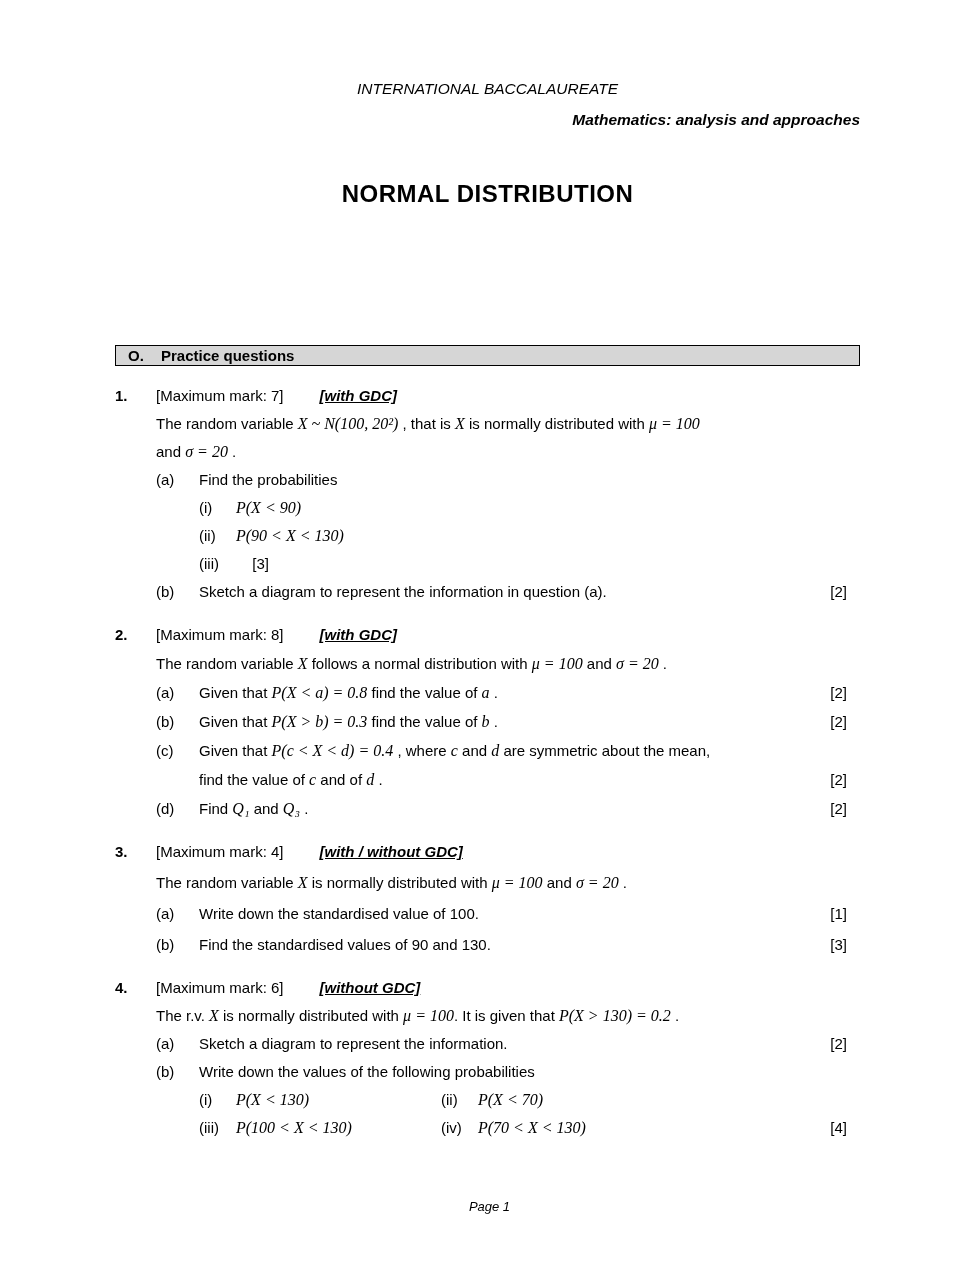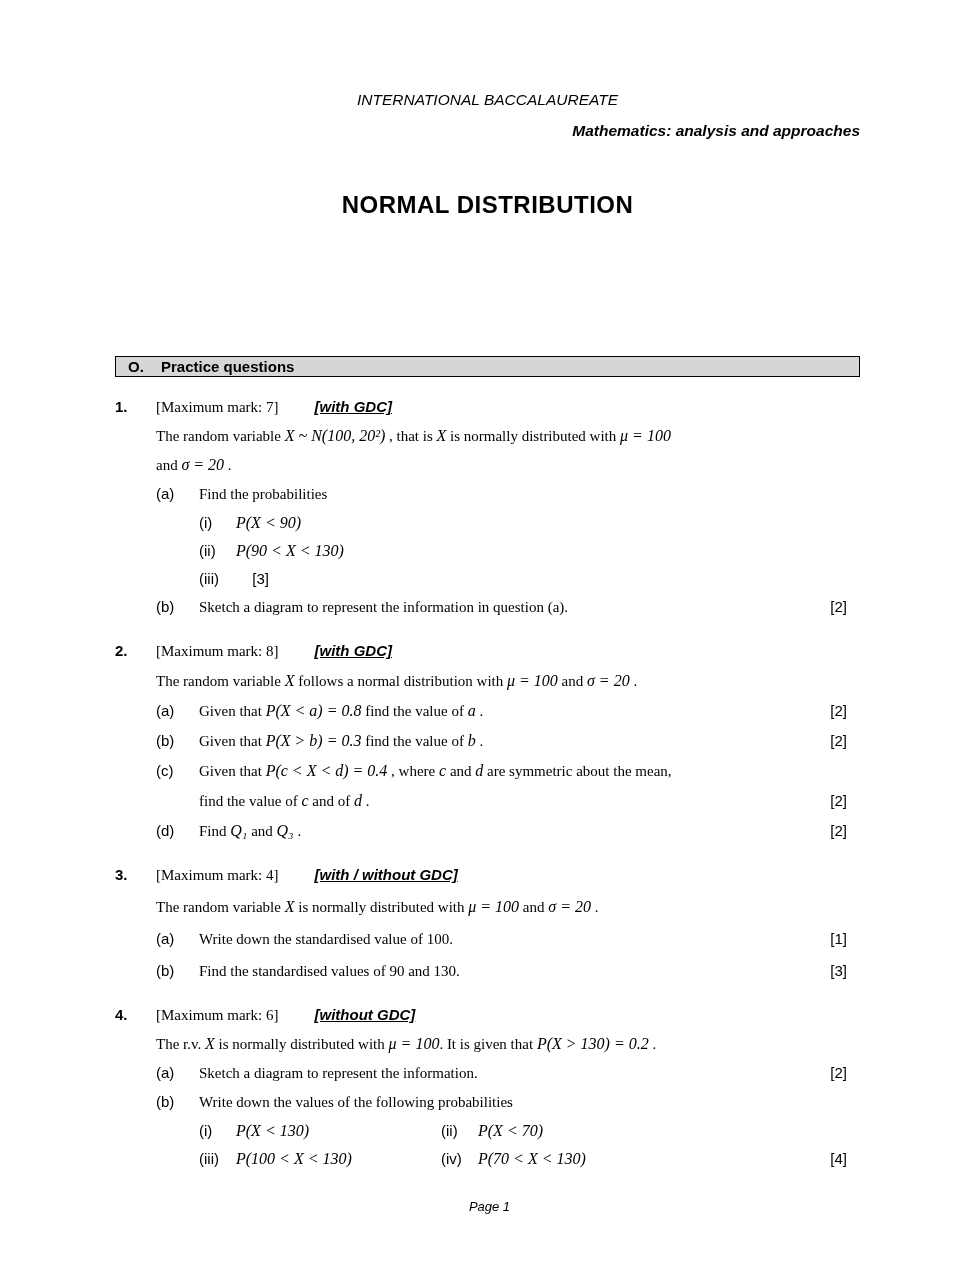--- a/index.html
+++ b/index.html
@@ -7,21 +7,21 @@
   .page {
     position: relative;
     width: 979px;
     height: 1266px;
     background: #fff;
     overflow: hidden;
   }
   .inner { padding: 80px 119px 0 115px; }
 
   
-  .org { text-align: center; font-style: italic; font-size: 15.5px; line-height: 18px; margin-top: 11px; }
+  .org { text-align: center; font-style: italic; font-size: 15.5px; line-height: 18px; }
   .course { text-align: right; font-style: italic; font-weight: bold; font-size: 15.5px; line-height: 18px; margin-top: 13px; }
   .doc-title {
     text-align: center; font-size: 24px; font-weight: bold;
     letter-spacing: 0.5px; line-height: 30px; margin: 50px 0 0 0;
   }
 
   
   .section-bar {
     display: flex; align-items: center;
     background: #d6d6d6; border: 1px solid #000;
@@ -41,21 +41,21 @@
   .q2 .row { margin-bottom: 10px; }
   .q3 .row { margin-bottom: 12px; }
   .cell { flex: none; }
   .num  { width: 41px; font-weight: bold; }
   .l1   { width: 43px; }
   .l2   { width: 37px; }
   .content { flex: 1; min-width: 0; white-space: nowrap; }
   .mark { width: 46px; box-sizing: border-box; padding-right: 13px; text-align: right; }
 
   
-  .seg-text { font-family: Liberation Serif, serif; }
+  .seg-text { font-family: Liberation Sans, sans-serif; }
   .seg-math, .seg-mathw {
     font-family: "Liberation Serif", serif;
     font-style: italic; font-size: 16px;
   }
   .seg-mathw { display: inline-block; width: 205px; }
   .seg-sub2  { display: inline-block; width: 37px; font-style: normal; }
   .seg-gdc   { font-weight: bold; font-style: italic; margin-left: 36px; text-decoration: underline; }
 
   
   .footer {

